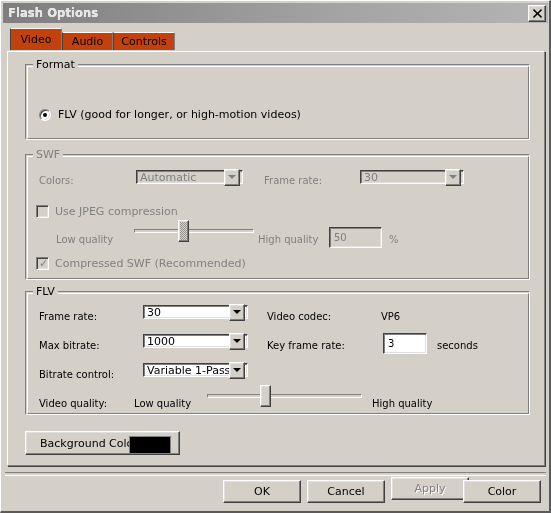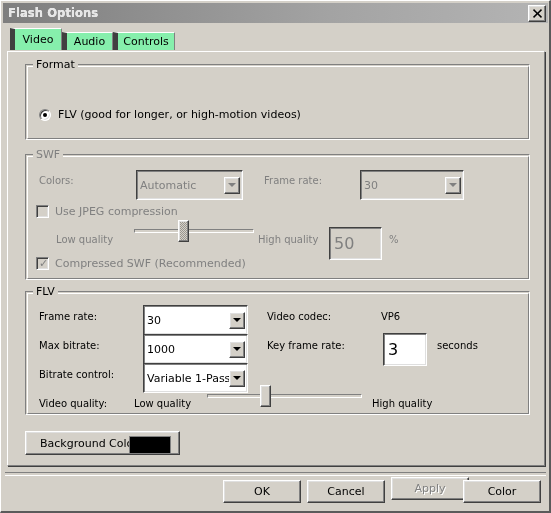--- a/index.html
+++ b/index.html
@@ -59,23 +59,23 @@
 
   
   #tabstrip {
     position: absolute; left: 9px; top: 29px;
     height: 22px;
   }
   .tab {
     position: absolute;
     bottom: 0;
     box-sizing: border-box;
-    background: #86efac;
-    border-top: 1px solid #ffffff;
-    border-left: 5px solid #404040;
+    background: #c2410c;
+    border-top: 1px solid #ffffff;
+    border-left: 1px solid #404040;
     border-right: 1px solid #808080;
     text-align: center;
     font-size: 11px;
     padding-top: 3px;
     cursor: default;
   }
   .tab.selected {
     height: 22px;
     top: -2px;
     z-index: 3;
@@ -172,21 +172,21 @@
     font-size: 11px; line-height: 12px; color: #808080;
     font-family: "DejaVu Sans", sans-serif;
   }
   .check-row .txt { margin-left: 6px; font-size: 11px; }
   .check-row.disabled .txt { color: #808080; }
 
   
   .combo {
     position: absolute;
     box-sizing: border-box;
-    height: 30px;
+    height: 14px;
     background: #ffffff;
     border: 1px solid #808080;
     border-top-color: #404040; border-left-color: #404040;
     border-right-color: #ffffff; border-bottom-color: #ffffff;
     box-shadow: inset 1px 1px 0 #808080, inset -1px -1px 0 #dfdfdf;
     display: flex; align-items: center;
     cursor: default;
   }
   .combo .cval {
     flex: 1 1 auto;
@@ -213,29 +213,29 @@
     border-top: 4px solid #000;
   }
   .combo.disabled { background: #d4d0c8; }
   .combo.disabled .cval { color: #808080; }
   .combo.disabled .arrowbtn .tri { border-top-color: #808080; }
 
   
   .textbox {
     position: absolute;
     box-sizing: border-box;
-    height: 33px;
+    height: 21px;
     background: #ffffff;
     border: 1px solid;
     border-top-color: #404040; border-left-color: #404040;
     border-right-color: #ffffff; border-bottom-color: #ffffff;
     box-shadow: inset 1px 1px 0 #808080, inset -1px -1px 0 #dfdfdf;
     display: flex; align-items: center;
     padding-left: 4px;
-    font-size: 16px;
+    font-size: 10px;
   }
   .textbox.disabled { background: #d4d0c8; color: #808080; }
 
   
   .slider { position: absolute; height: 24px; }
   .slider .track {
     position: absolute; left: 0; top: 10px; width: 100%; height: 4px;
     box-sizing: border-box;
     border-top: 1px solid #808080;
     border-left: 1px solid #808080;

